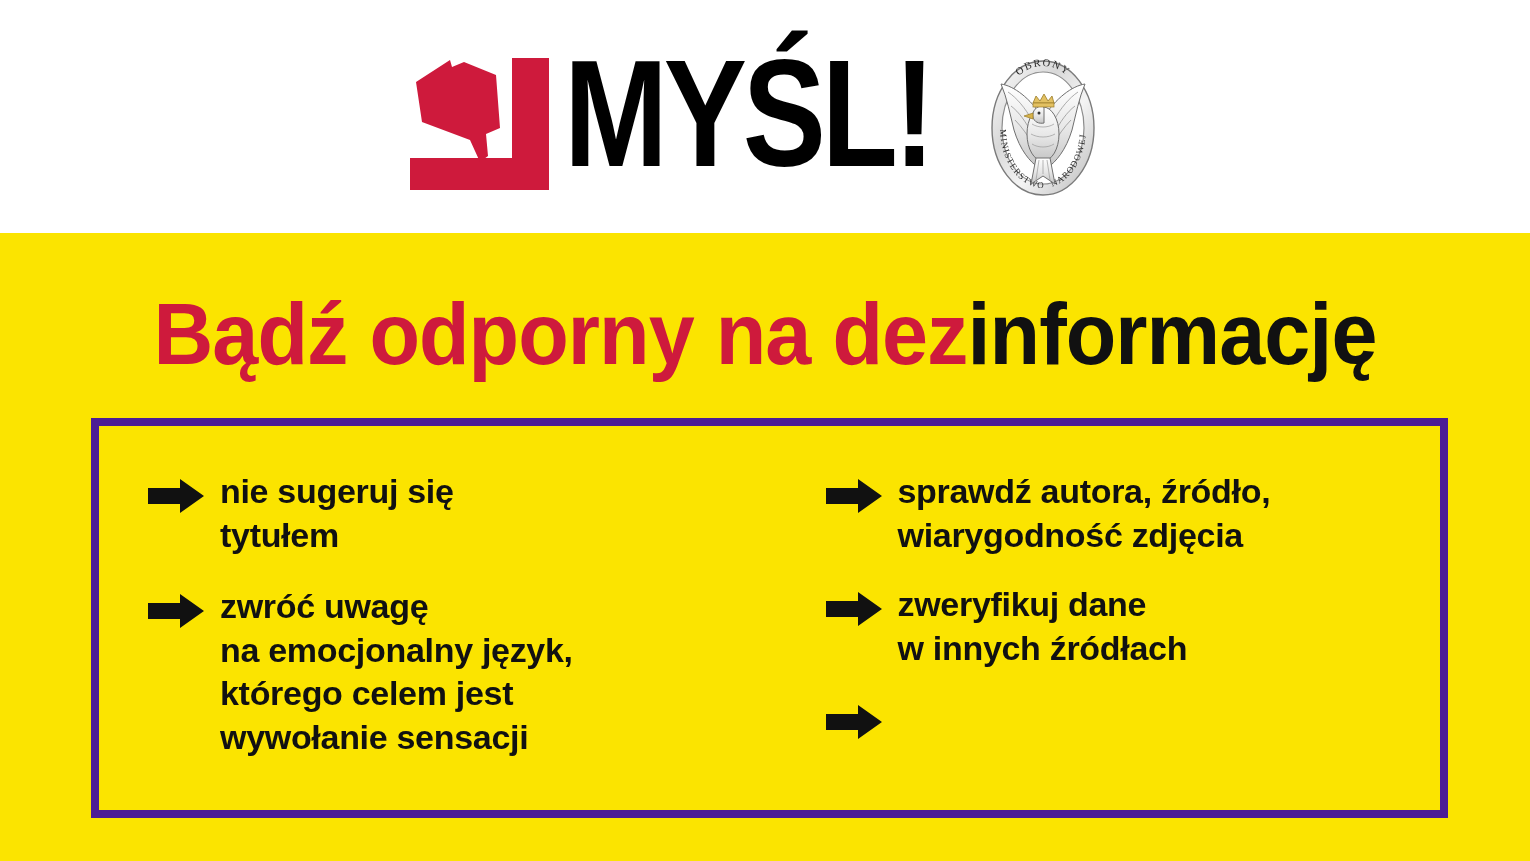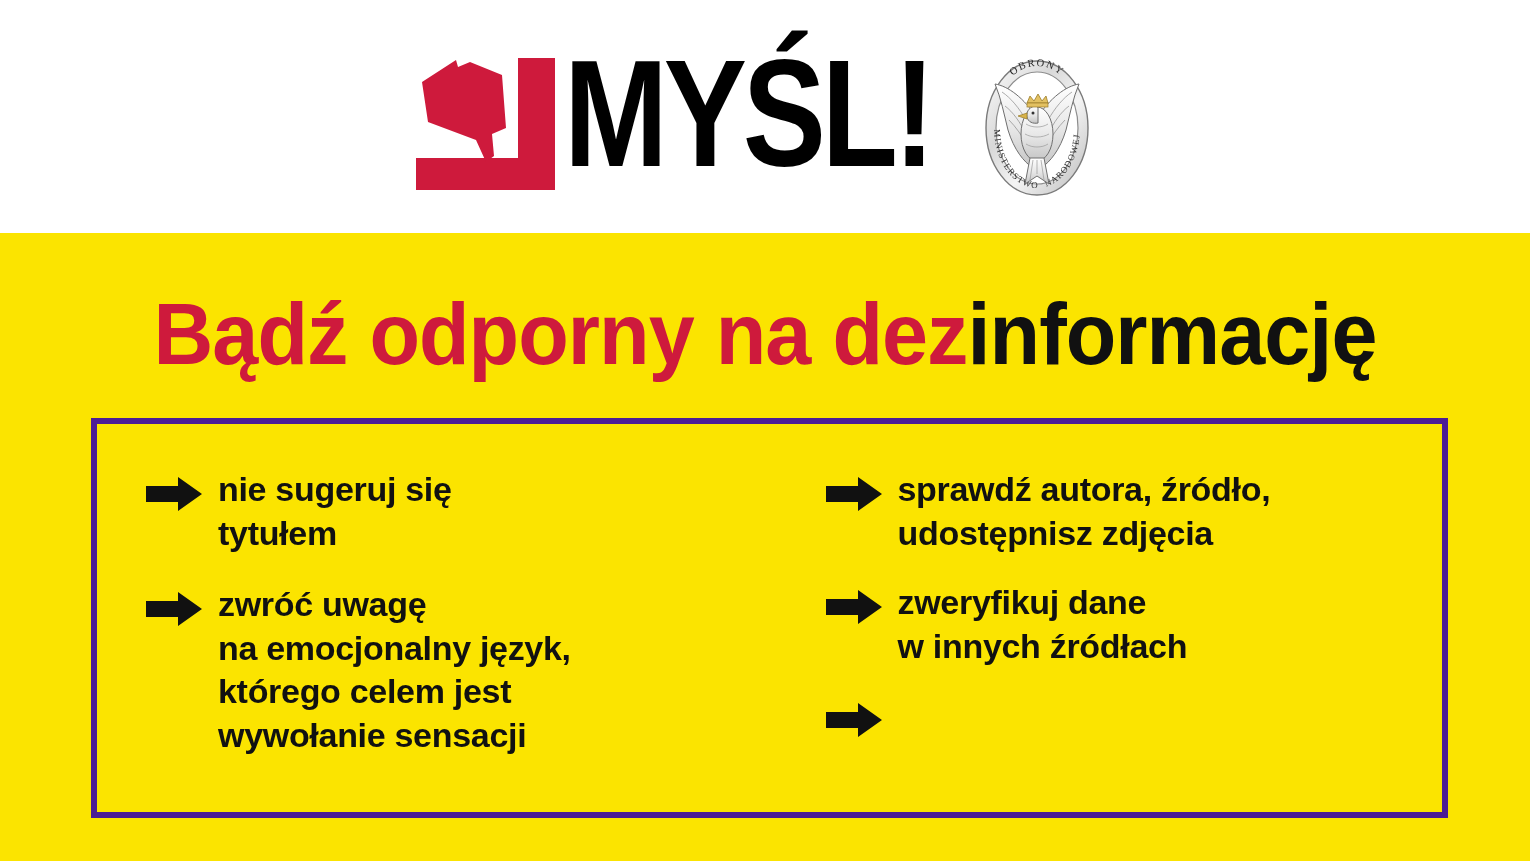--- a/index.html
+++ b/index.html
@@ -27,20 +27,21 @@
     width: 1530px;
     height: 233px;
     background: #ffffff;
     display: flex;
     align-items: center;
     justify-content: center;
   }
   .brand-lockup {
     display: flex;
     align-items: flex-start;
+    gap: 6px;
     transform: translateX(-10px);
   }
 
   
   .brand-mark {
     width: 150px;
     height: 132px;
     flex: 0 0 auto;
     margin-top: 22px;
   }
@@ -91,21 +92,21 @@
   .headline .hl-red  { color: #ce1a3c; }
   .headline .hl-dark { color: #111111; }
 
   
   .tips-frame {
     position: absolute;
     left: 91px;
     top: 185px;
     width: 1357px;
     height: 400px;
-    border: 6px solid #4c1d95;
+    border: 8px solid #4c1d95;
     box-sizing: border-box;
   }
   .tips-columns {
     position: absolute;
     left: 0;
     top: 0;
     width: 100%;
     height: 100%;
     display: flex;
   }
@@ -258,21 +259,21 @@
 
         </div>
 
         <div class="tips-col tips-col-right">
 
           <div class="tip">
             <svg class="tip-arrow" viewBox="0 0 56 40">
               <polygon points="0,12 32,12 32,3 56,20 32,37 32,28 0,28" fill="#111111"></polygon>
             </svg>
             <div class="tip-text">sprawdź autora, źródło,
-udostępnisz zdjęcia</div>
+wiarygodność zdjęcia</div>
           </div>
 
           <div class="tip">
             <svg class="tip-arrow" viewBox="0 0 56 40">
               <polygon points="0,12 32,12 32,3 56,20 32,37 32,28 0,28" fill="#111111"></polygon>
             </svg>
             <div class="tip-text">zweryfikuj dane
 w innych źródłach</div>
           </div>
 

